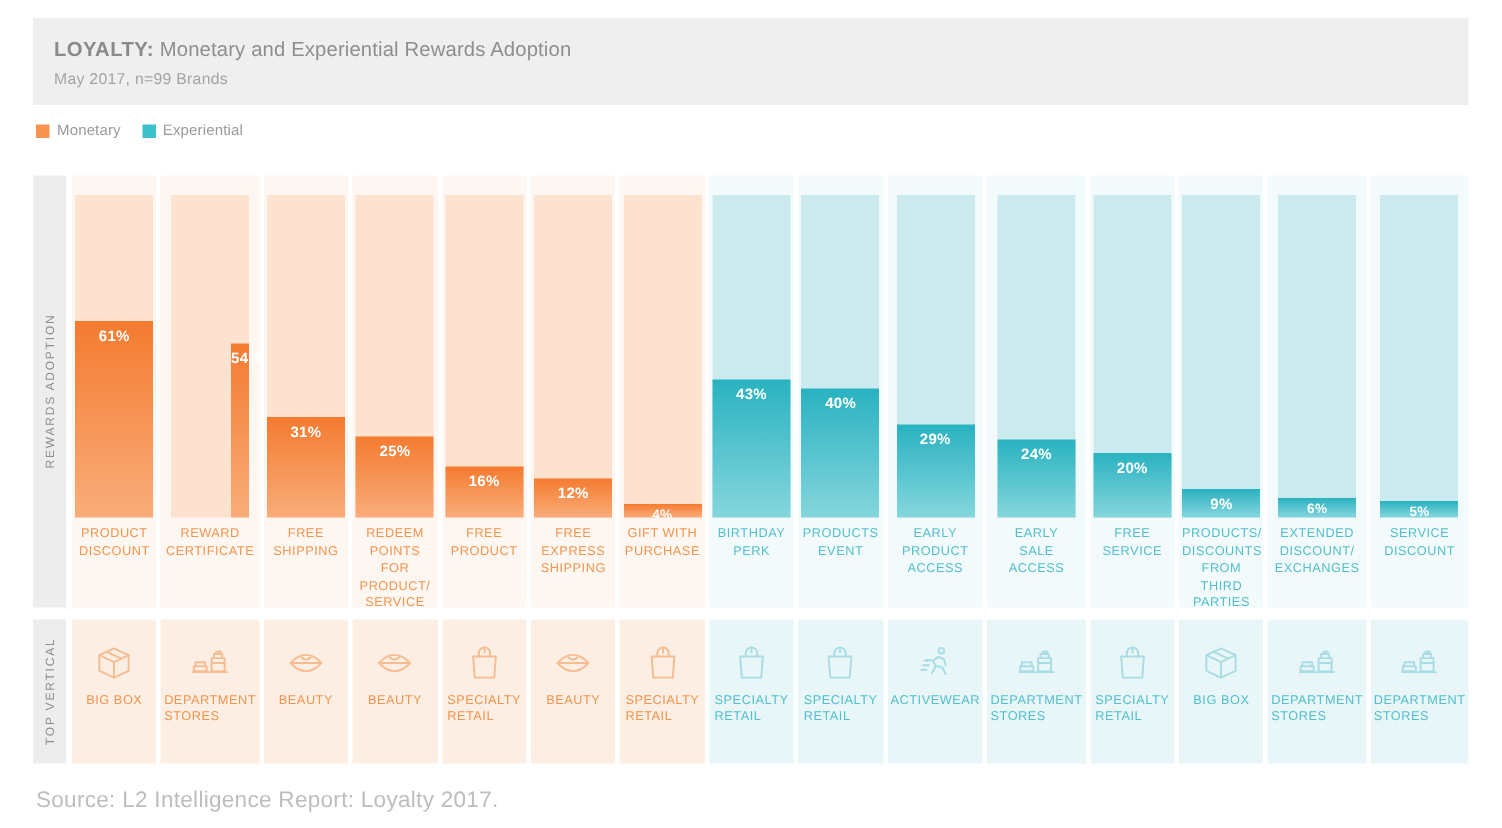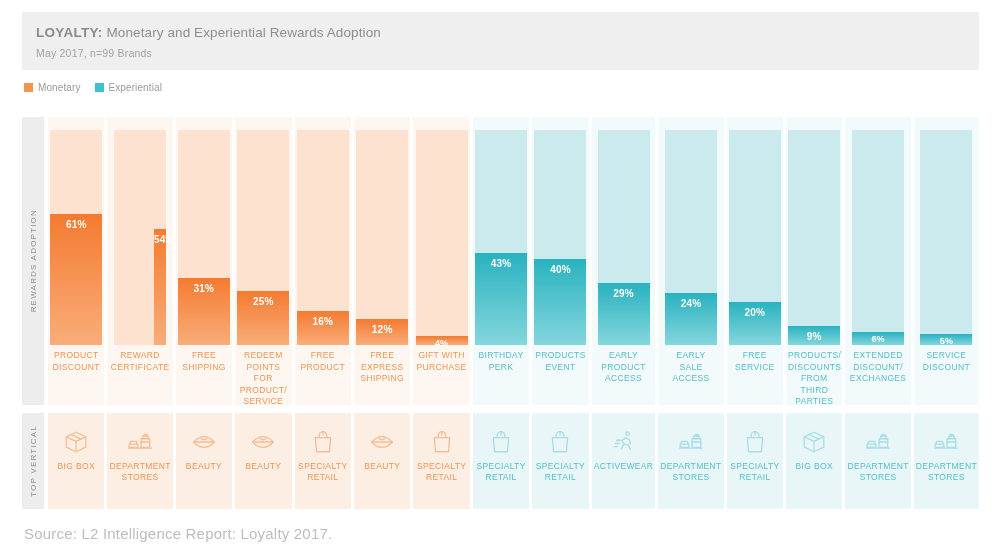--- a/index.html
+++ b/index.html
@@ -88,21 +88,21 @@
 
   .vicon { width:26px; height:26px; margin-bottom:6px; }
   .col.mon .vicon { stroke:#f6bd92; }
   .col.exp .vicon { stroke:#a8dde5; }
   .vicon svg { width:100%; height:100%; display:block; fill:none; stroke-width:1.2;
                stroke-linecap:round; stroke-linejoin:round; }
   .col.mon .vicon svg { stroke:#f6bd92; }
   .col.exp .vicon svg { stroke:#a9dde5; }
 
   .vert-label {
-    text-align:center; font-size:8.5px; line-height:11px; letter-spacing:.35px; padding:0 2px;
+    font-size:8.5px; line-height:11px; letter-spacing:.35px; padding:0 2px;
   }
   .col.mon .vert-label { color:#f1954f; }
   .col.exp .vert-label { color:#52bfcd; }
 
   .source {
     position:absolute; left:24px; top:525px;
     font-size:15px; color:#bdbdbd; letter-spacing:.2px;
   }
 </style>
 </head>

